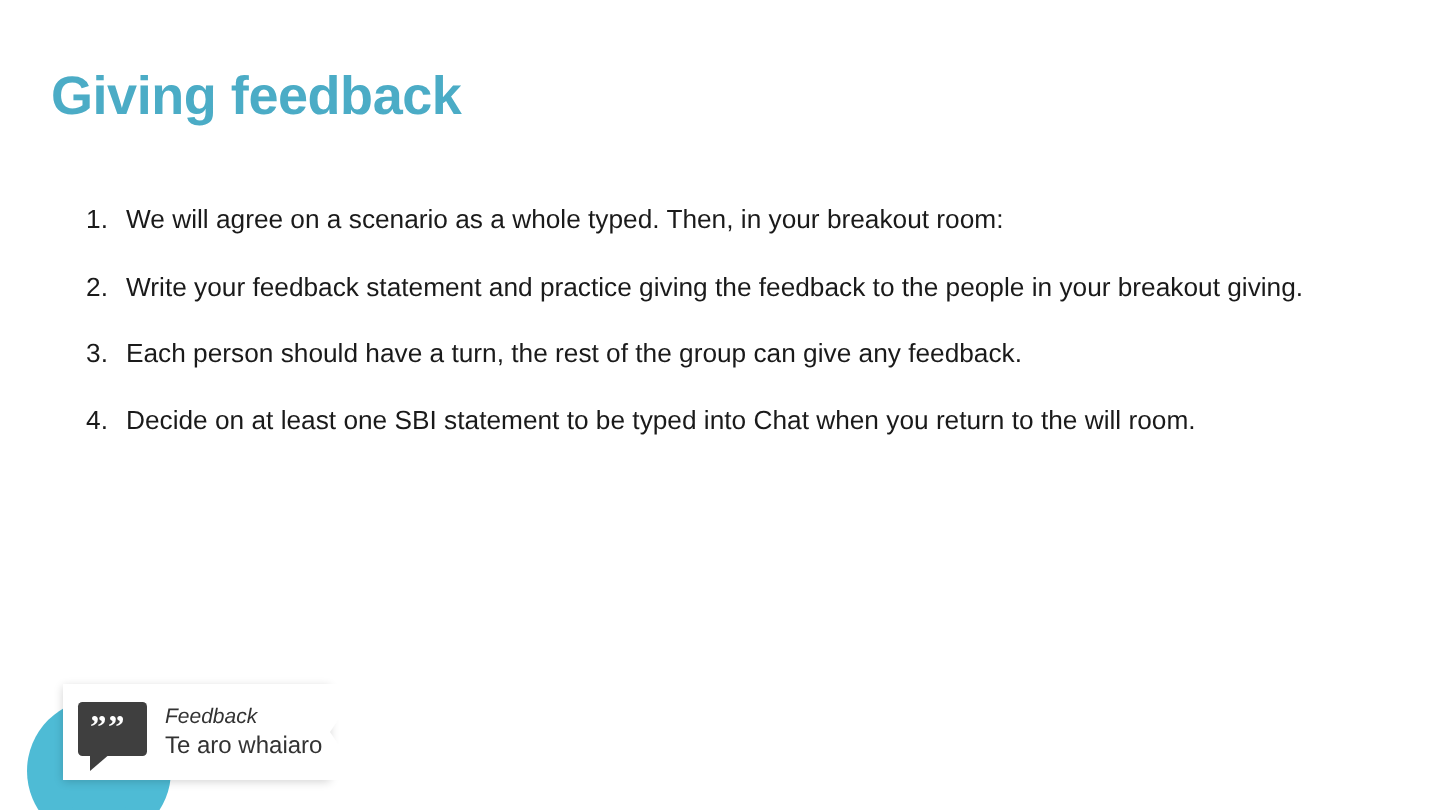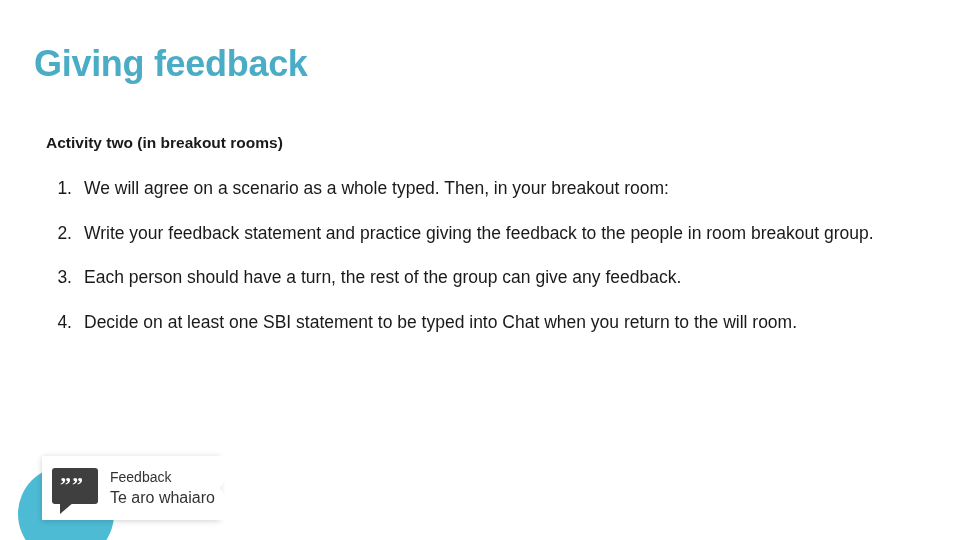--- a/index.html
+++ b/index.html
@@ -157,47 +157,47 @@
   .logo-text {
     position: absolute;
     left: 68px;
     top: 13px;
     z-index: 3;
   }
   .logo-text .l1 {
     font-size: 14px;
     color: #333333;
     line-height: 1.25;
+    font-style: italic;
   }
   .logo-text .l2 {
     font-size: 16px;
     color: #333333;
     line-height: 1.25;
     margin-top: 1px;
   }
 </style>
 </head>
 <body>
 
 <div class="slide">
 
   <div class="slide-title">Giving feedback</div>
 
   <div class="body-block">
 
-    <p class="subhead">Activity two (in breakout rooms)</p>
 
     <ol class="steps">
       <li>
         <span class="num">1.</span>
         <span class="txt">We will agree on a scenario as a whole typed.  Then, in your breakout room:</span>
       </li>
       <li>
         <span class="num">2.</span>
-        <span class="txt">Write your feedback statement and practice giving the feedback to the people in room breakout group.</span>
+        <span class="txt">Write your feedback statement and practice giving the feedback to the people in your breakout giving.</span>
       </li>
       <li>
         <span class="num">3.</span>
         <span class="txt">Each person should have a turn, the rest of the group can give any feedback.</span>
       </li>
       <li>
         <span class="num">4.</span>
         <span class="txt">Decide on at least one SBI statement to be typed into Chat when you return to the will room.</span>
       </li>
     </ol>

